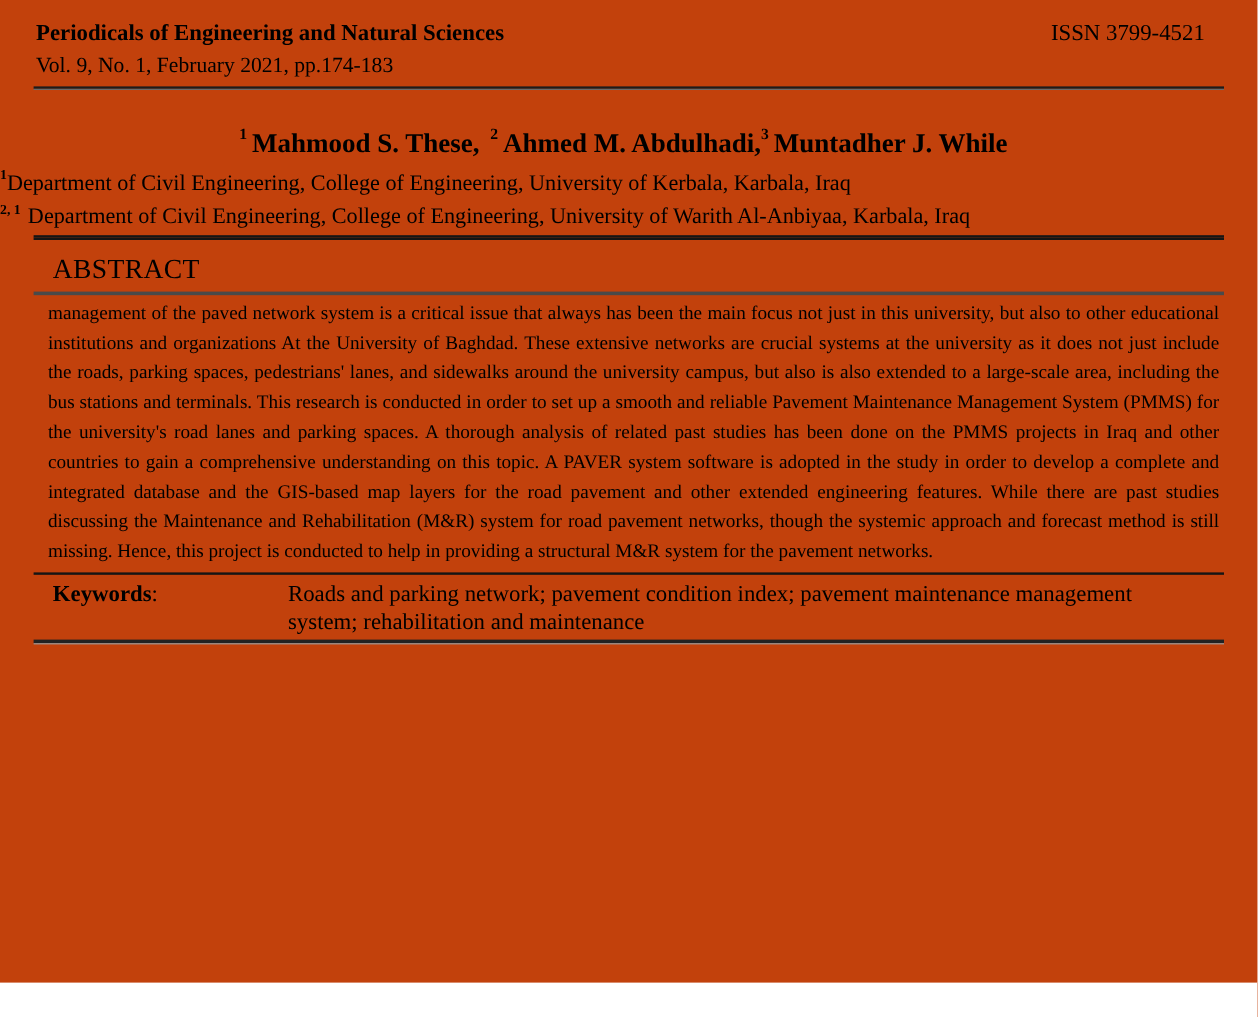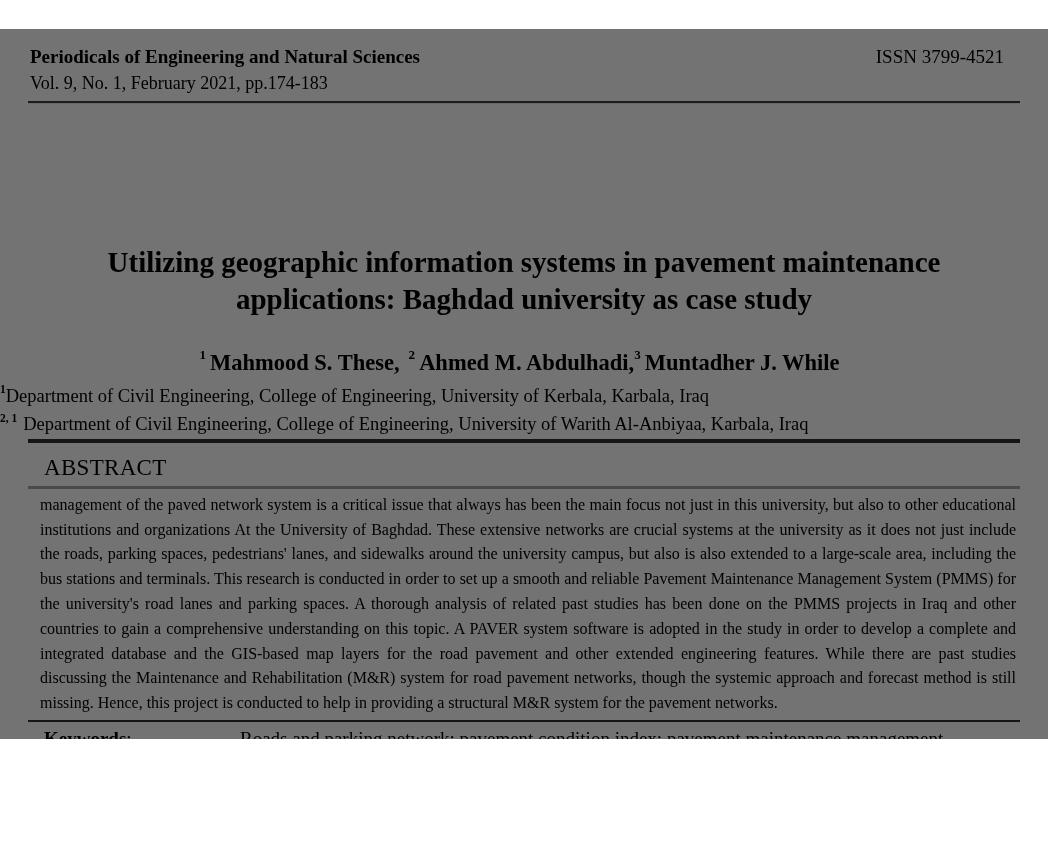--- a/index.html
+++ b/index.html
@@ -1,25 +1,24 @@
 <!DOCTYPE html>
 <html><head>
 <meta charset="utf-8">
 <style>
   * { box-sizing: border-box; }
   html, body { margin: 0; padding: 0; background: #ffffff; }
   .page {
     position: relative;
     width: 1048px;
-    height: 710px;
-    background: #737373;
+    height: 819px;
+    background: #c2410c;
     color: #000;
     font-family: "Liberation Serif", "DejaVu Serif", serif;
     overflow: hidden;
-    margin-top: 29px;
   }
 
   
   .header { padding: 15px 30px 0 30px; }
   .hrow1 { display: flex; justify-content: space-between; align-items: baseline; }
   .journal { font-size: 19px; font-weight: bold; line-height: 26px; }
   .issn { font-size: 19px; font-weight: normal; line-height: 26px; padding-right: 14px; }
   .vol { font-size: 18px; line-height: 26px; }
   .rule-hdr {
     margin: 5px 28px 0 28px;
@@ -105,21 +104,20 @@
 
   <div class="header">
     <div class="hrow1">
       <span class="journal">Periodicals of Engineering and Natural Sciences</span>
       <span class="issn">ISSN 3799-4521</span>
     </div>
     <div class="vol">Vol. 9, No. 1, February 2021, pp.174-183</div>
   </div>
   <div class="rule-hdr"></div>
 
-  <div class="title">Utilizing geographic information systems in pavement maintenance applications: Baghdad university as case study</div>
 
   <div class="authors"><sup>1</sup><span class="an">Mahmood S. These,</span><sup>2</sup><span class="an tight">Ahmed M. Abdulhadi,</span><sup>3</sup><span class="an">Muntadher J. While</span></div>
 
   <div class="affils">
     <div class="affil"><sup>1</sup><span>Department of Civil Engineering, College of Engineering, University of Kerbala, Karbala, Iraq</span></div>
     <div class="affil"><sup class="gap">2, 1</sup><span>Department of Civil Engineering, College of Engineering, University of Warith Al-Anbiyaa, Karbala, Iraq</span></div>
   </div>
   <div class="rule-dbl"></div>
 
   <div class="abs-head">ABSTRACT</div>

